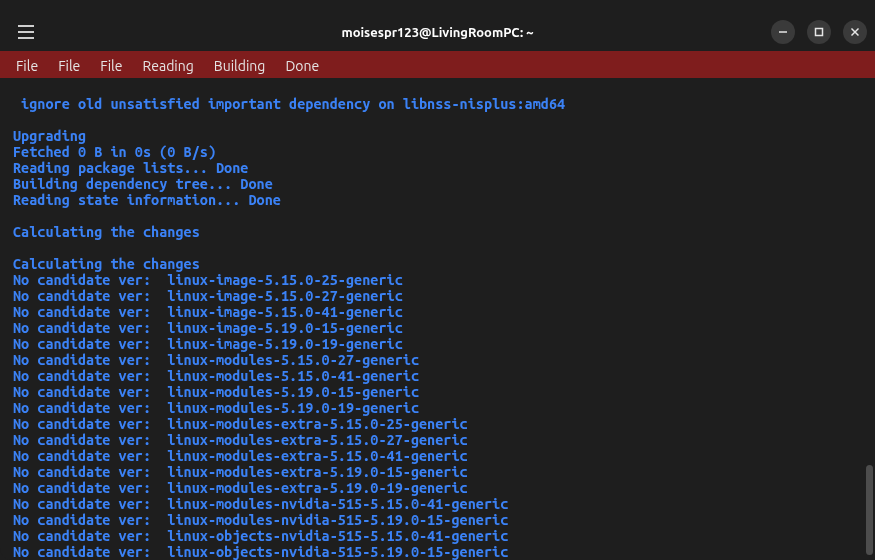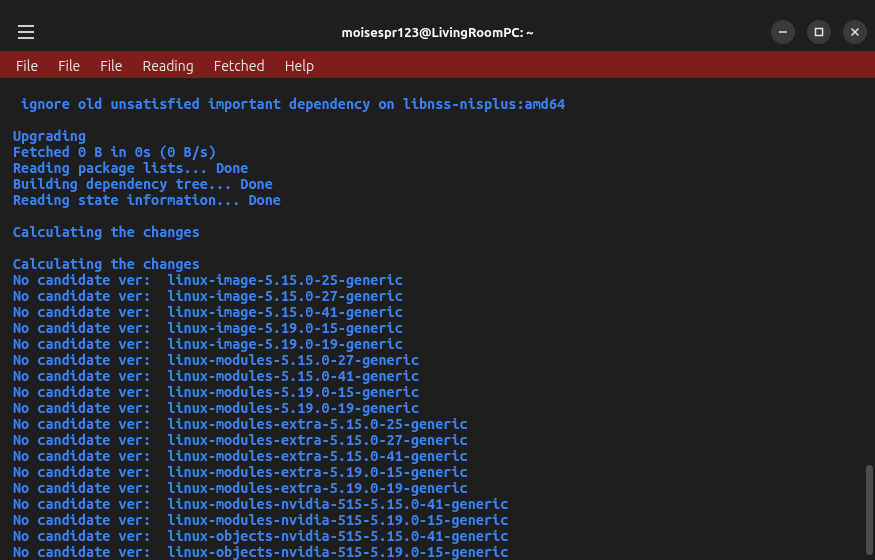--- a/index.html
+++ b/index.html
@@ -147,22 +147,22 @@
         </svg>
     </div>
   </div>
 </div>
 
 <div class="menubar">
   <div class="menu-item">File</div>
   <div class="menu-item">File</div>
   <div class="menu-item">File</div>
   <div class="menu-item">Reading</div>
-  <div class="menu-item">Fetched</div>
-  <div class="menu-item">Help</div>
+  <div class="menu-item">Building</div>
+  <div class="menu-item">Done</div>
 </div>
 
 <div class="terminal" id="terminal">
 <div class="line"> ignore old unsatisfied important dependency on libnss-nisplus:amd64</div><div class="line">&nbsp;</div><div class="line">Upgrading</div><div class="line">Fetched 0 B in 0s (0 B/s)</div><div class="line">Reading package lists... Done</div><div class="line">Building dependency tree... Done</div><div class="line">Reading state information... Done</div><div class="line">&nbsp;</div><div class="line">Calculating the changes</div><div class="line">&nbsp;</div><div class="line">Calculating the changes</div><div class="line">No candidate ver:  linux-image-5.15.0-25-generic</div><div class="line">No candidate ver:  linux-image-5.15.0-27-generic</div><div class="line">No candidate ver:  linux-image-5.15.0-41-generic</div><div class="line">No candidate ver:  linux-image-5.19.0-15-generic</div><div class="line">No candidate ver:  linux-image-5.19.0-19-generic</div><div class="line">No candidate ver:  linux-modules-5.15.0-27-generic</div><div class="line">No candidate ver:  linux-modules-5.15.0-41-generic</div><div class="line">No candidate ver:  linux-modules-5.19.0-15-generic</div><div class="line">No candidate ver:  linux-modules-5.19.0-19-generic</div><div class="line">No candidate ver:  linux-modules-extra-5.15.0-25-generic</div><div class="line">No candidate ver:  linux-modules-extra-5.15.0-27-generic</div><div class="line">No candidate ver:  linux-modules-extra-5.15.0-41-generic</div><div class="line">No candidate ver:  linux-modules-extra-5.19.0-15-generic</div><div class="line">No candidate ver:  linux-modules-extra-5.19.0-19-generic</div><div class="line">No candidate ver:  linux-modules-nvidia-515-5.15.0-41-generic</div><div class="line">No candidate ver:  linux-modules-nvidia-515-5.19.0-15-generic</div><div class="line">No candidate ver:  linux-objects-nvidia-515-5.15.0-41-generic</div><div class="line">No candidate ver:  linux-objects-nvidia-515-5.19.0-15-generic</div><div class="line">No candidate ver:  resolvconf</div></div>
 
 <div class="scrollbar-track">
   <div class="scrollbar-thumb" id="scroll-thumb" style="top: 400px; height: 90px;"></div>
 </div>
 
 </body></html>

